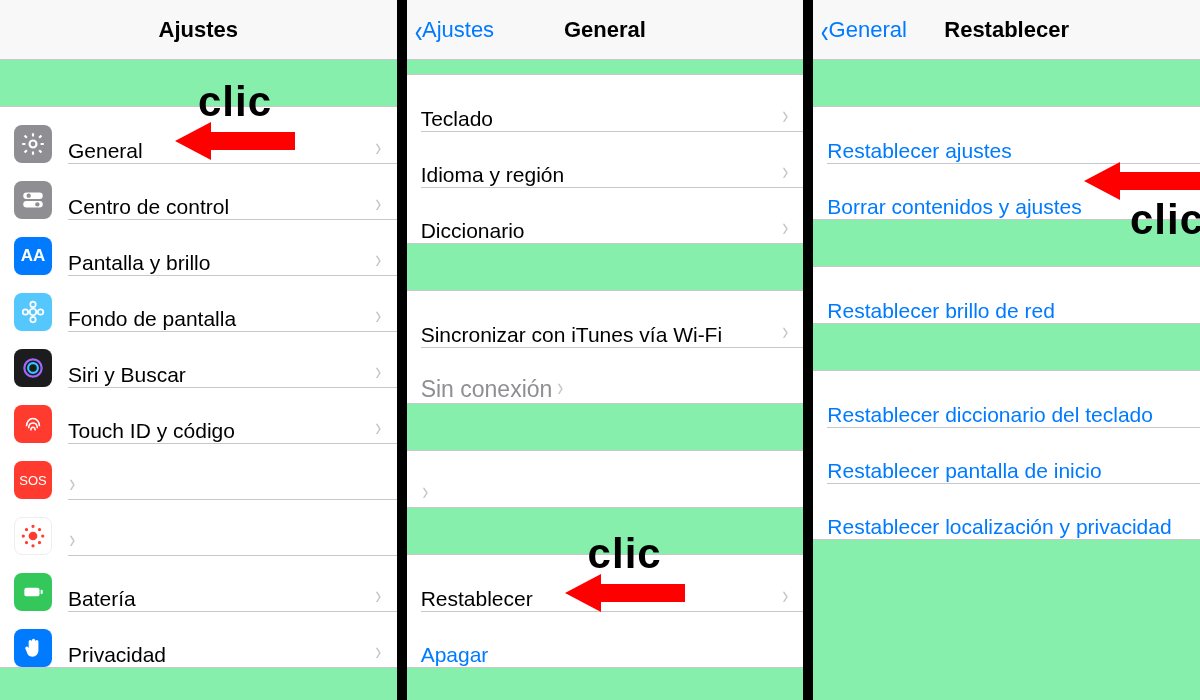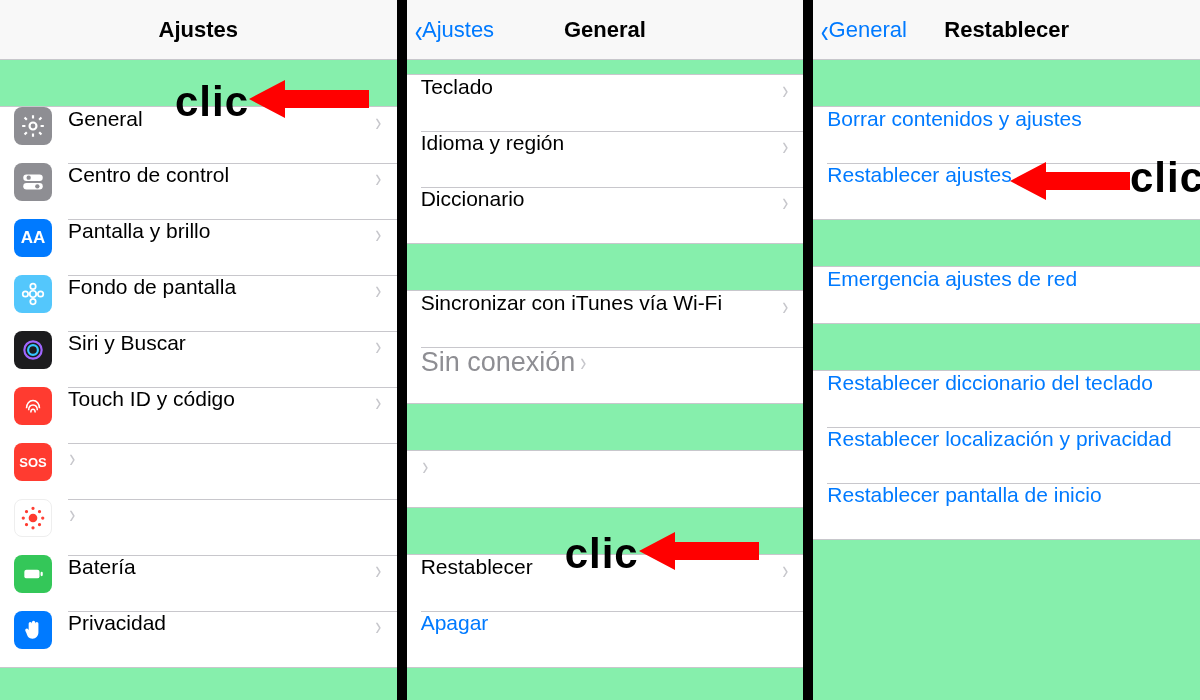--- a/index.html
+++ b/index.html
@@ -45,21 +45,21 @@
     margin-right: -2px;
     font-weight: 300;
     transform: scaleX(0.7);
   }
 
   .spacer { height: 46px; }
 
   .group { background: #fff; border-top: 1px solid #c8c7cc; border-bottom: 1px solid #c8c7cc; }
   .row {
     display: flex;
-    align-items: flex-start;
+    align-items: flex-end;
     min-height: 56px;
     padding: 0 14px 0 14px;
     position: relative;
     font-size: 21px;
     color: #000;
   }
   .row + .row::before {
     content: "";
     position: absolute;
     top: 0; right: 0;
@@ -73,21 +73,21 @@
     border-radius: 8px;
     margin-right: 16px;
     display: flex;
     align-items: center;
     justify-content: center;
     flex-shrink: 0;
     color: #fff;
     font-size: 20px;
   }
   .row .label { flex: 1; }
-  .row .detail { color: #8e8e93; font-size: 27px; margin-right: 4px; }
+  .row .detail { color: #8e8e93; font-size: 23px; margin-right: 4px; }
   .row .chev-r {
     color: #c7c7cc;
     font-size: 26px;
     font-weight: 300;
     transform: scaleX(0.7);
   }
   .link { color: #007aff; }
 
   
   .bg-gray  { background:#8e8e93; }
@@ -95,21 +95,21 @@
   .bg-cyan  { background:#54c7fc; }
   .bg-dark  { background:#1c1c1e; }
   .bg-red   { background:#ff3b30; }
   .bg-white-red { background:#fff; color:#ff3b30; border:1px solid #eee;}
   .bg-green { background:#34c759; }
 
   
   .anno {
     position: absolute;
     display: flex;
-    flex-direction: row;
+    flex-direction: column;
     align-items: center;
     pointer-events: none;
     justify-content: flex-end;
   }
   .anno .word {
     font-size: 42px;
     font-weight: 800;
     color: #000;
     letter-spacing: 1px;
   }
@@ -194,21 +194,21 @@
         <svg viewBox="0 0 24 24" fill="none" stroke="#fff" stroke-width="1.4">
             <path d="M6 14c0-4 2.5-7 6-7s6 3 6 7"></path>
             <path d="M8 16c0-3 1.7-5 4-5s4 2 4 5"></path>
             <path d="M10 18c0-2 .9-3 2-3s2 1 2 3"></path>
           </svg>
       </div>
       <div class="label">Touch ID y código</div>
       <div class="chev-r">›</div>
     </div>
     <div class="row">
-      <div class="icon bg-red" style="font-size:13px;font-weight:700;">SOS</div>
+      <div class="icon bg-red" style="font-size:13px;font-weight:400;">SOS</div>
       <div class="chev-r">›</div>
     </div>
     <div class="row">
       <div class="icon bg-white-red">
         <svg viewBox="0 0 24 24" fill="#ff3b30">
             <circle cx="12" cy="12" r="4"></circle>
             <g stroke="#ff3b30" stroke-width="1" fill="#ff3b30">
               <circle cx="12" cy="3" r="1"></circle>
               <circle cx="12" cy="21" r="1"></circle>
               <circle cx="3" cy="12" r="1"></circle>
@@ -323,44 +323,44 @@
     <div class="back">
       <span class="chev">‹</span>
       <span>General</span>
     </div>
     <div class="title">Restablecer</div>
   </div>
 
   <div class="spacer"></div>
   <div class="group">
     <div class="row">
+      <div class="label link">Restablecer ajustes</div>
+    </div>
+    <div class="row">
       <div class="label link">Borrar contenidos y ajustes</div>
     </div>
-    <div class="row">
-      <div class="label link">Restablecer ajustes</div>
-    </div>
-  </div>
-
-  <div class="spacer"></div>
-  <div class="group">
-    <div class="row">
-      <div class="label link">Emergencia ajustes de red</div>
+  </div>
+
+  <div class="spacer"></div>
+  <div class="group">
+    <div class="row">
+      <div class="label link">Restablecer brillo de red</div>
     </div>
   </div>
 
   <div class="spacer"></div>
   <div class="group">
     <div class="row">
       <div class="label link">Restablecer diccionario del teclado</div>
     </div>
     <div class="row">
+      <div class="label link">Restablecer pantalla de inicio</div>
+    </div>
+    <div class="row">
       <div class="label link">Restablecer localización y privacidad</div>
-    </div>
-    <div class="row">
-      <div class="label link">Restablecer pantalla de inicio</div>
     </div>
   </div>
 
   <div class="anno a3">
     <div class="arrow-left">
       <svg width="120" height="42" viewBox="0 0 120 42">
           <polygon points="0,21 36,2 36,12 120,12 120,30 36,30 36,40" fill="#ff0000"></polygon>
         </svg>
     </div>
     <div class="word">clic</div>

